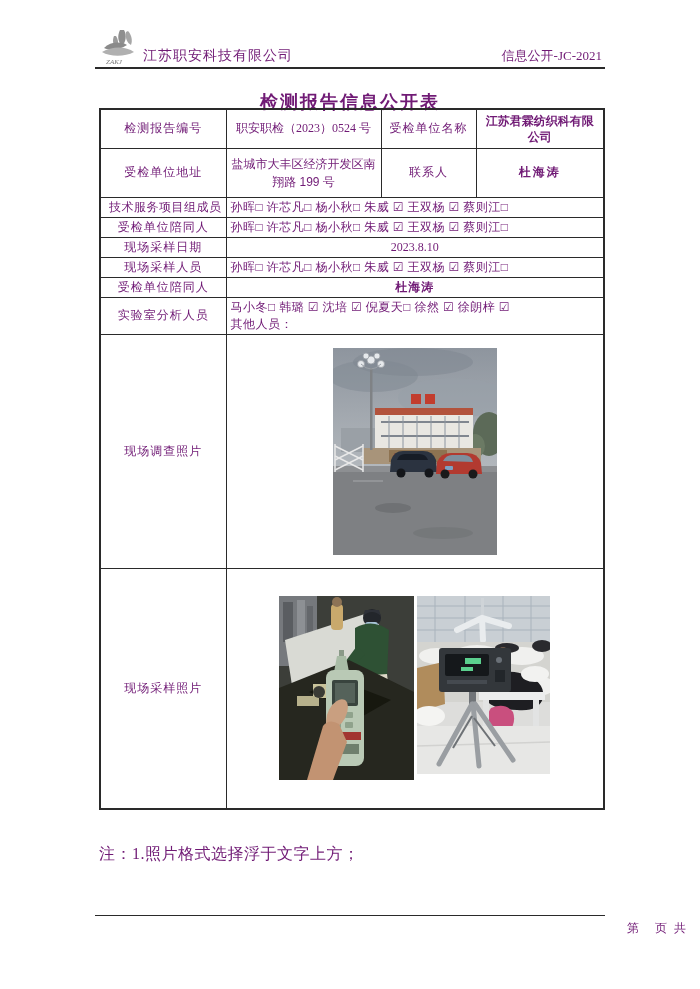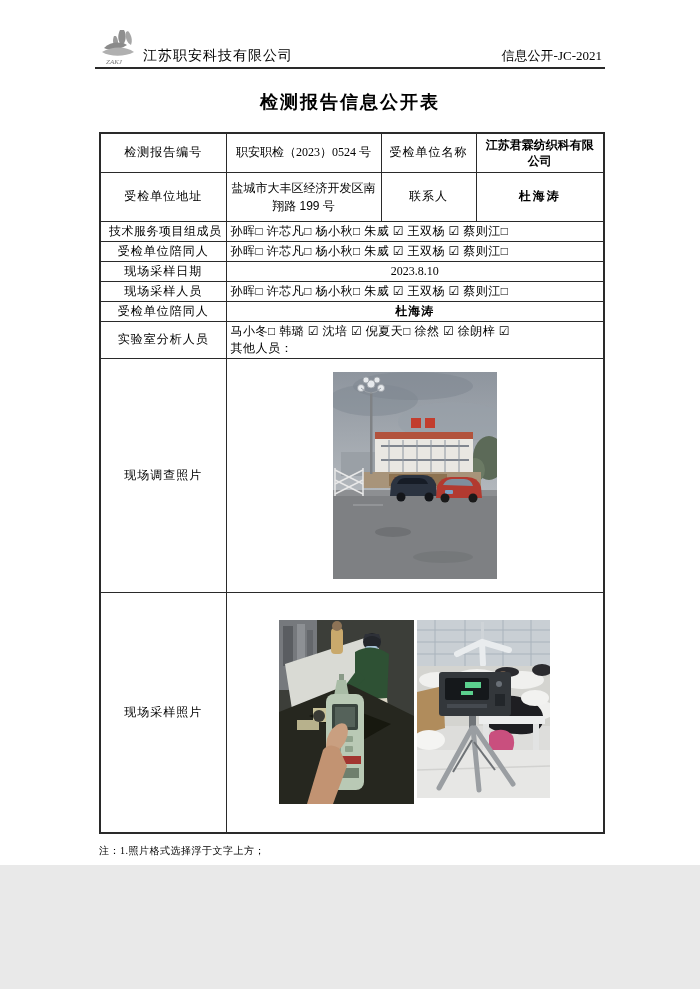--- a/index.html
+++ b/index.html
@@ -1,50 +1,50 @@
 <!DOCTYPE html>
 <html><head>
 <meta charset="utf-8">
 <style>
   * { margin:0; padding:0; box-sizing:border-box; }
   html,body { background:#e9e9e9; }
   .page {
-    position:relative; width:700px; height:865px; background:#ffffff;
+    position:relative; width:700px; height:989px; background:#ffffff;
     margin:0 auto; overflow:hidden;
     font-family:"Liberation Serif","DejaVu Serif",serif;
-    color:#000000;
+    color:#701a75;
   }
   
   .hdr-company { position:absolute; left:143px; top:47px; font-size:14px; letter-spacing:1px; }
   .hdr-code    { position:absolute; right:98px; top:47px; font-size:13px; }
   .hdr-rule    { position:absolute; left:95px; right:95px; top:67px; border-top:2px solid #2a2a2a; }
   .logo       { position:absolute; left:100px; top:28px; width:42px; height:38px; }
   
   .doc-title { position:absolute; left:0; top:90px; width:100%; text-align:center;
                font-size:18px; font-weight:bold; letter-spacing:2px; }
   
-  table.main { position:absolute; left:99px; top:132px; width:504px;
+  table.main { position:absolute; left:99px; top:108px; width:504px;
                border-collapse:collapse; table-layout:fixed;
                border:2px solid #2a2a2a; }
   table.main td { border:1px solid #2a2a2a; font-size:12px; vertical-align:middle;
                   padding:1px 4px; overflow:hidden; }
   col.c1{width:126px;} col.c2{width:155px;} col.c3{width:95px;} col.c4{width:128px;}
   td.lbl { text-align:center; letter-spacing:1px; }
   td.ctr { text-align:center; }
   td.small { font-size:11px; text-align:center; line-height:1.35;font-weight:bold; }
   td.addr { font-family:"Liberation Sans","DejaVu Sans",sans-serif; font-size:13.5px;
             text-align:center; line-height:1.5; }
   td.big-bold { font-size:15px; font-weight:bold; text-align:center; letter-spacing:2px; }
   td.members { padding-left:10px; letter-spacing:0.5px; }
   td.bold-ctr { text-align:center; font-weight:bold; font-size:13px; letter-spacing:1px; }
   td.photo-cell { text-align:center; vertical-align:middle; }
   .photo-wrap { display:flex; justify-content:center; align-items:flex-start; gap:3px; }
   .ph { display:block; }
   
-  .note { position:absolute; left:99px; top:844px; font-size:10px; letter-spacing:0.5px; }
+  .note { position:absolute; left:99px; top:844px; font-size:16px; letter-spacing:0.5px; }
   .ftr-rule { position:absolute; left:95px; right:95px; top:915px; border-top:1px solid #2a2a2a; }
   .ftr-text { position:absolute; left:16px; top:920px; width:100%; text-align:right;
               font-size:12px; letter-spacing:2px; }
 </style>
 </head>
 <body>
 
 <div class="page">
 
   <svg class="logo" viewBox="0 0 42 38">

